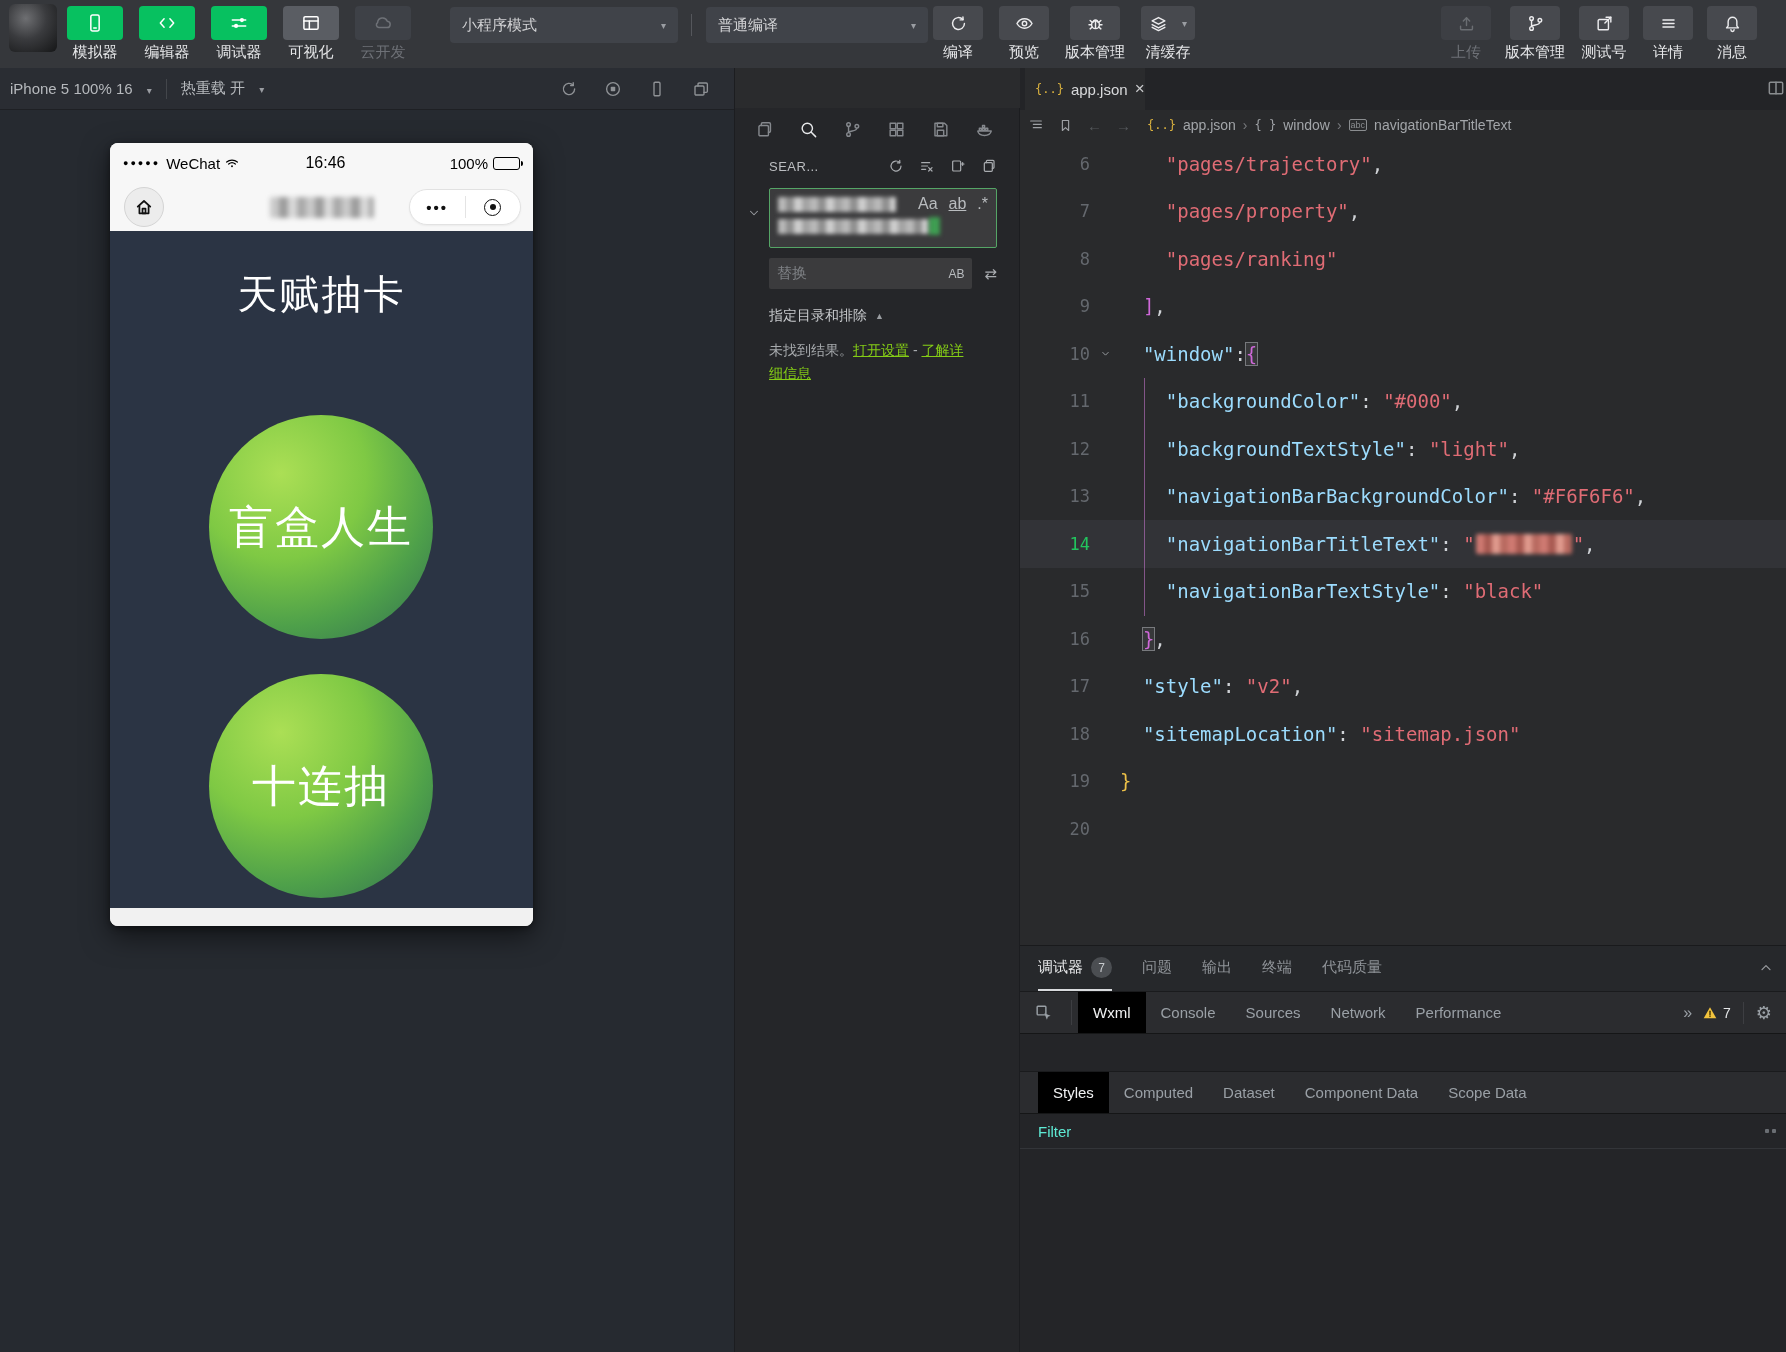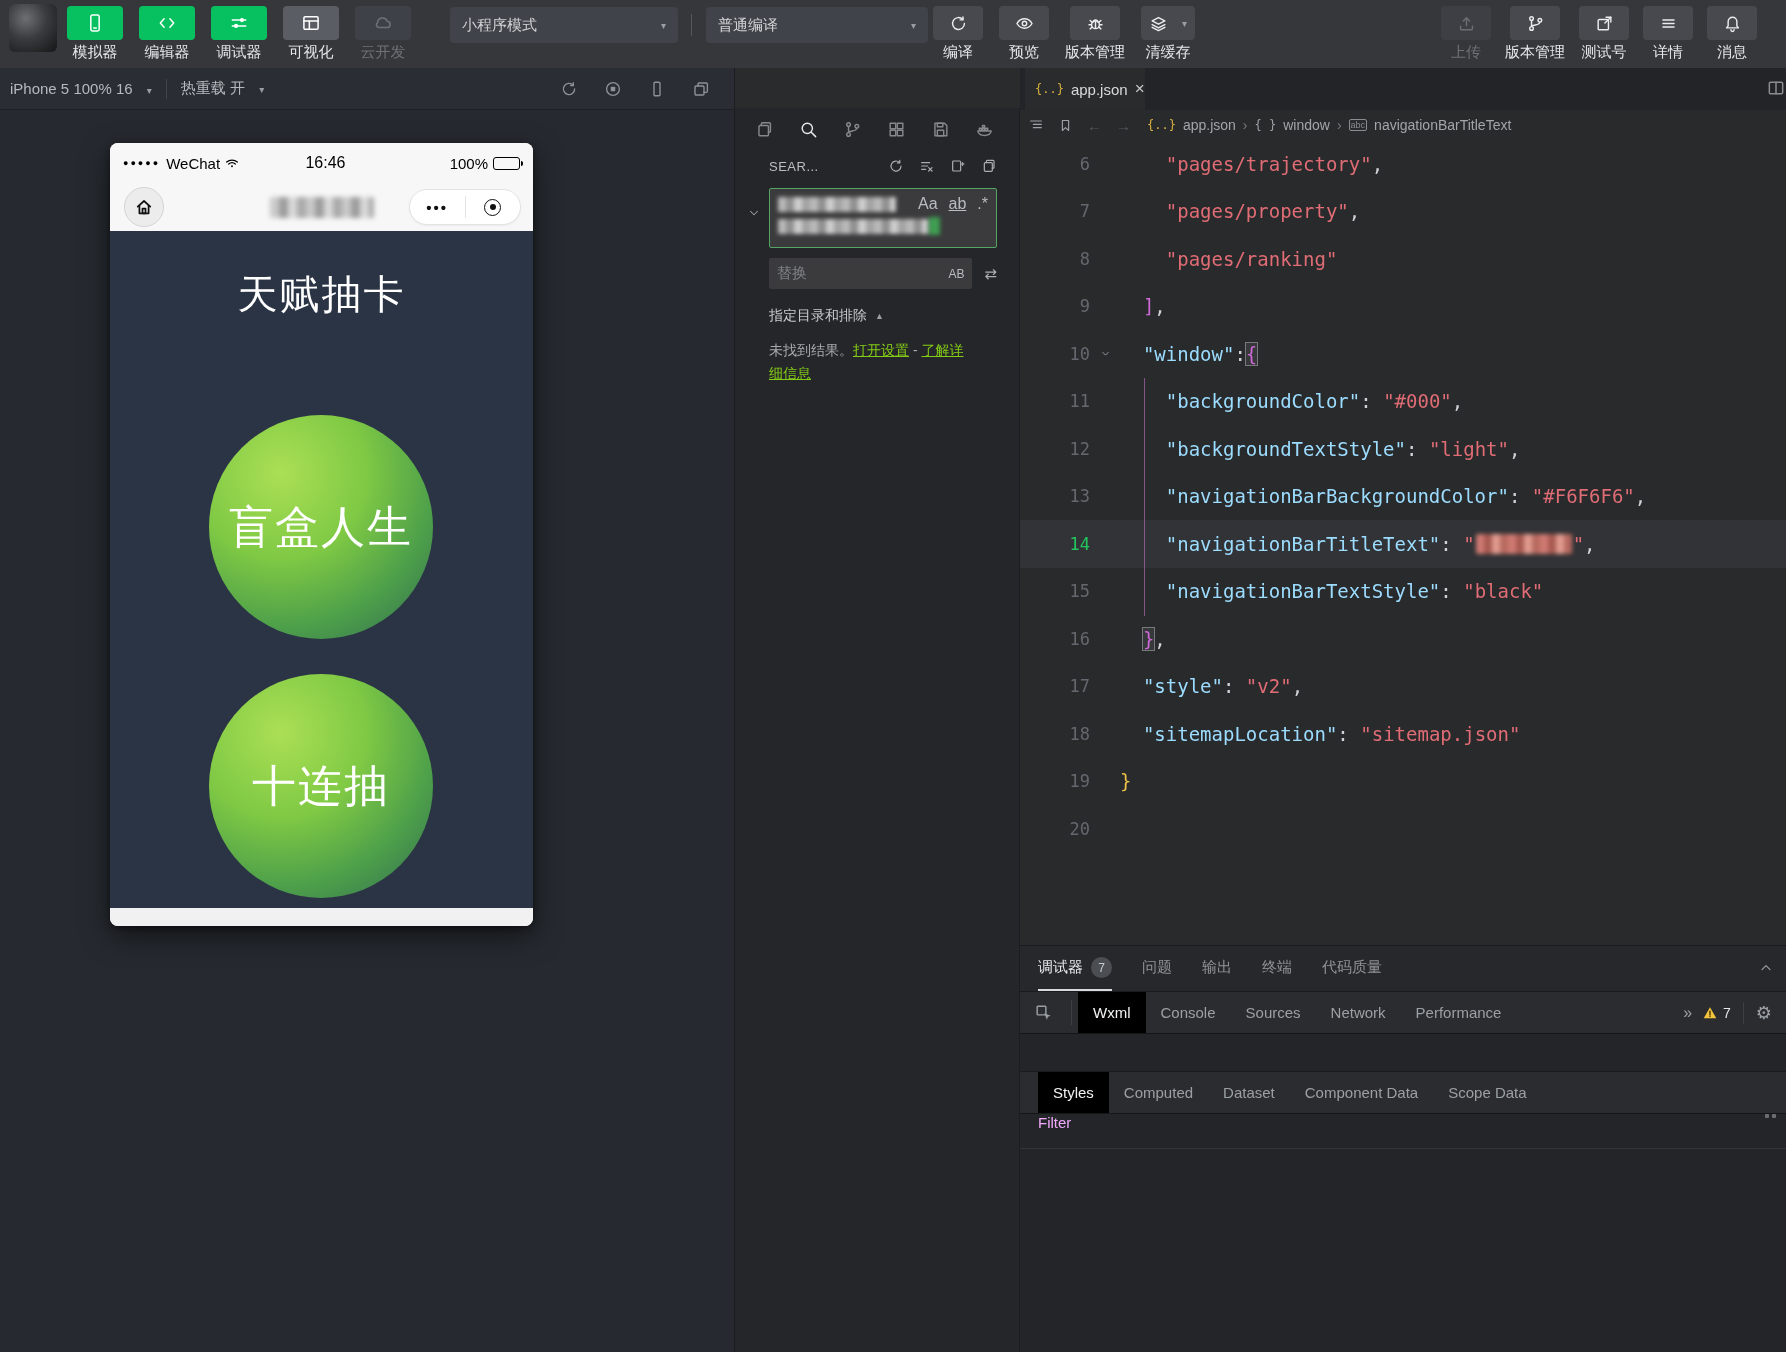--- a/index.html
+++ b/index.html
@@ -156,21 +156,21 @@
   .dt-tab { display:flex; align-items:center; padding:0 15px; }
   .dt-tab.active { background:#000; color:#f1f2f3; }
   .dt-right { margin-left:auto; display:flex; align-items:center; gap:12px; padding-right:14px; }
   .warn { display:flex; align-items:center; gap:5px; color:#e4e6e8; font-size:14px; }
   .gear { font-size:18px; color:#9aa0a6; }
   .chev2 { font-size:16px; color:#9aa0a6; letter-spacing:-2px; }
   .tree-strip { height:38px; background:#242528; border-top:1px solid #151617; }
   .inspector-row { height:42px; background:#2b2c2f; border-top:1px solid #1a1b1d; display:flex; align-items:stretch;
                    padding-left:18px; font-size:15px; color:#9aa0a6; }
   .filter-row { height:36px; background:#242528; border-top:1px solid #151617; border-bottom:1px solid #333539;
-                display:flex; align-items:flex-start; padding:0 10px 0 18px; color:#f0abfc; font-size:15px; }
+                display:flex; align-items:center; padding:0 10px 0 18px; color:#5eead4; font-size:15px; }
   .filter-extra { margin-left:auto; display:flex; gap:3px; }
   .filter-extra i { width:4px; height:4px; background:#6a6e73; border-radius:1px; }
   .dbg-empty { flex:1; background:#242528; }
 </style>
 </head>
 <body>
 
 <div class="app">
 
   <div class="toolbar">

